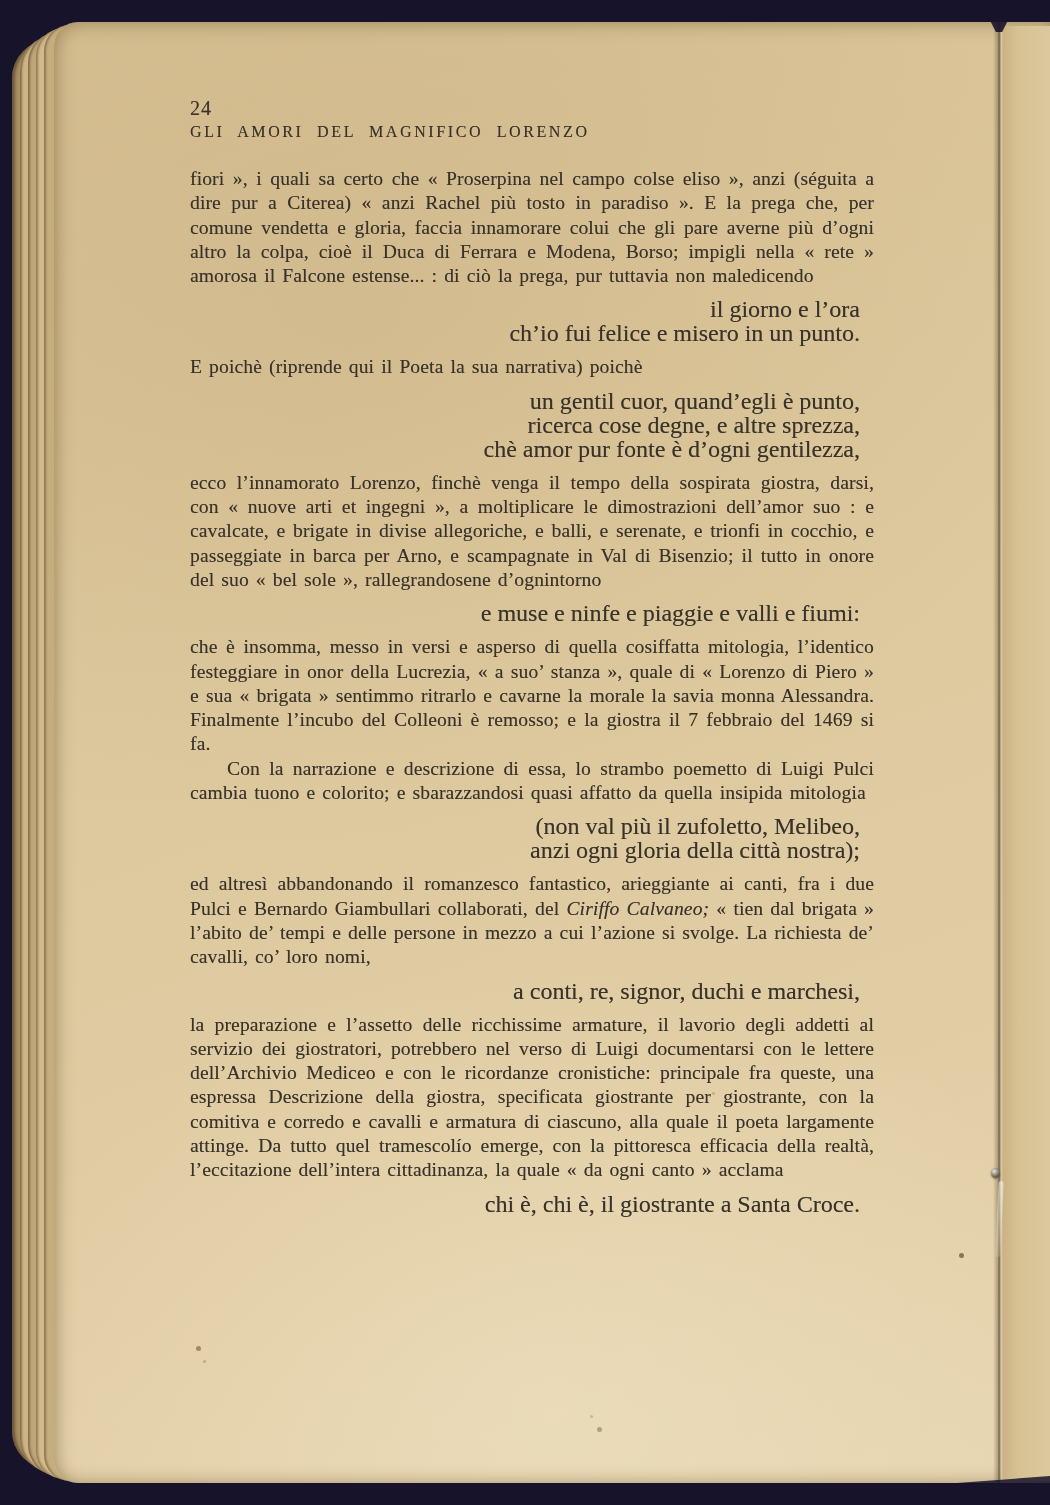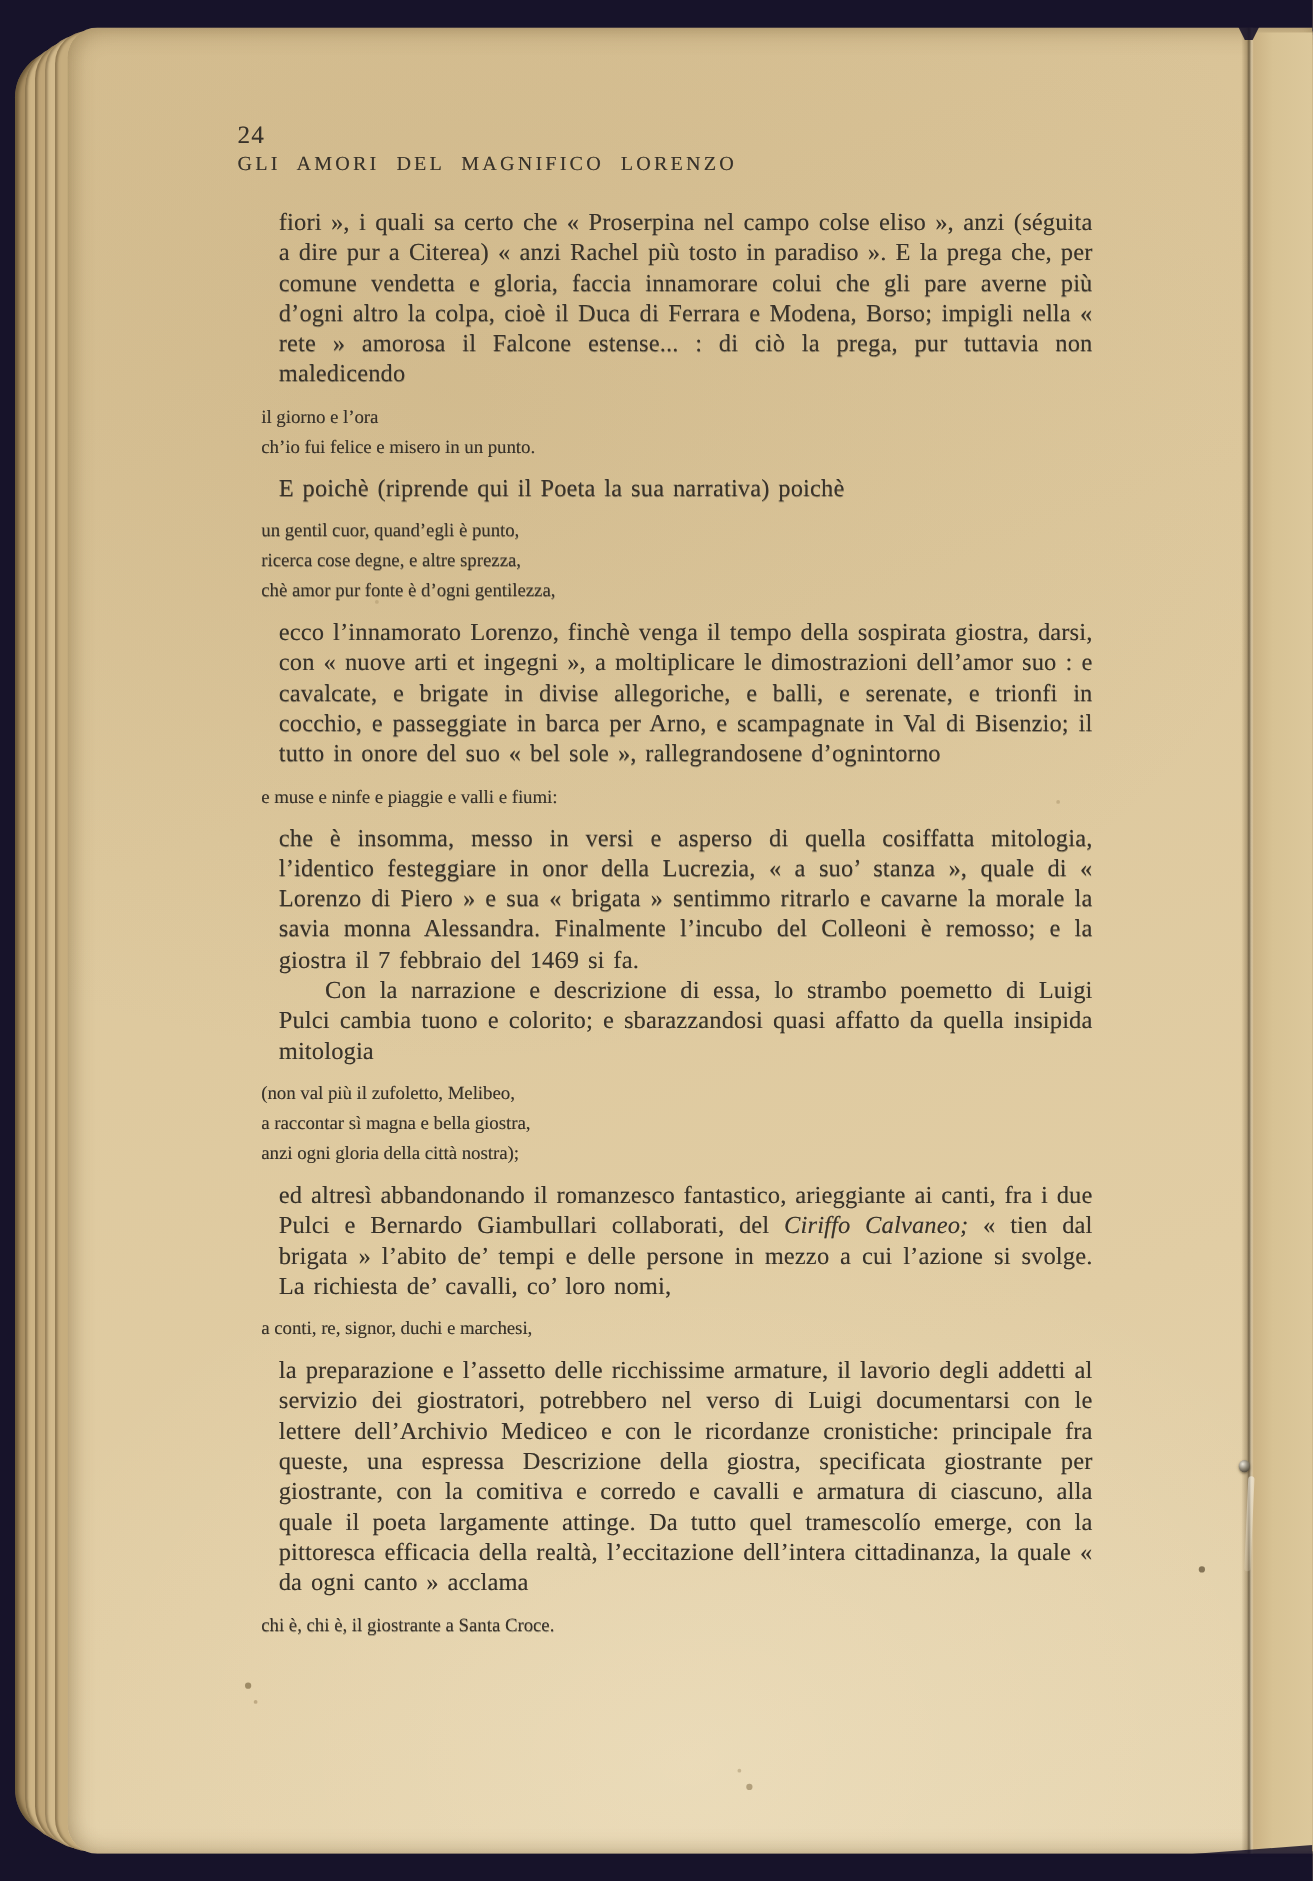--- a/index.html
+++ b/index.html
@@ -97,32 +97,32 @@
   .content {
     position: absolute; left: 190px; top: 96px; width: 684px;
     color: var(--ink);
     text-shadow: 0.2px 0.2px 0.4px rgba(56,50,42,.45);
   }
   .header { display: flex; align-items: baseline; line-height: 24px; flex-direction: column; }
   .pagenum { width: 64px; font-size: 20px; letter-spacing: 1px; }
   .title { flex: 1; text-align: center; font-size: 16px; letter-spacing: 2.6px; word-spacing: 7px; }
   .pagenum-spacer { width: 64px; }
 
-  .blocks { margin-top: 23px; font-size: 19.5px; line-height: 24.3px; margin-left: 33px; }
+  .blocks { margin-top: 23px; font-size: 19.5px; line-height: 24.3px; }
   .para {
     margin: 0; text-align: justify;
     word-spacing: 2px; letter-spacing: 0.15px;
     hyphens: auto; -webkit-hyphens: auto;
   }
   .para.indent { text-indent: 37px; }
   .para em { }
   .verse {
     margin: 9px 0 10px 0;
-    font-size: 15px; line-height: 24px;
-    text-align: left;
+    font-size: 24px; line-height: 24px;
+    text-align: right;
     transform: translateX(-14px);
   }
 </style>
 </head>
 <body>
 
 <div class="book">
   <div class="edge e1"></div>
   <div class="edge e2"></div>
   <div class="edge e3"></div>
@@ -157,21 +157,20 @@
           <div class="verse-line">chè amor pur fonte è d’ogni gentilezza,</div>
         </div>
         <p class="para"><span>ecco l’innamorato Lorenzo, finchè venga il tempo della sospirata giostra, darsi, con « nuove arti et ingegni », a moltiplicare le dimostrazioni dell’amor suo : e cavalcate, e brigate in divise allegoriche, e balli, e serenate, e trionfi in cocchio, e passeggiate in barca per Arno, e scampagnate in Val di Bisenzio; il tutto in onore del suo « bel sole », rallegrandosene d’ognintorno</span></p>
         <div class="verse">
           <div class="verse-line">e muse e ninfe e piaggie e valli e fiumi:</div>
         </div>
         <p class="para"><span>che è insomma, messo in versi e asperso di quella cosiffatta mitologia, l’identico festeggiare in onor della Lucrezia, « a suo’ stanza », quale di « Lorenzo di Piero » e sua « brigata » sentimmo ritrarlo e cavarne la morale la savia monna Alessandra. Finalmente l’incubo del Colleoni è remosso; e la giostra il 7 febbraio del 1469 si fa.</span></p>
         <p class="para indent"><span>Con la narrazione e descrizione di essa, lo strambo poemetto di Luigi Pulci cambia tuono e colorito; e sbarazzandosi quasi affatto da quella insipida mitologia</span></p>
         <div class="verse">
           <div class="verse-line">(non val più il zufoletto, Melibeo,</div>
-          <div class="verse-line">a raccontar sì magna e bella giostra,</div>
           <div class="verse-line">anzi ogni gloria della città nostra);</div>
         </div>
         <p class="para"><span>ed altresì abbandonando il romanzesco fantastico, arieggiante ai canti, fra i due Pulci e Bernardo Giambullari collaborati, del </span><em>Ciriffo Calvaneo;</em><span> « tien dal brigata » l’abito de’ tempi e delle persone in mezzo a cui l’azione si svolge. La richiesta de’ cavalli, co’ loro nomi,</span></p>
         <div class="verse">
           <div class="verse-line">a conti, re, signor, duchi e marchesi,</div>
         </div>
         <p class="para"><span>la preparazione e l’assetto delle ricchissime armature, il lavorio degli addetti al servizio dei giostratori, potrebbero nel verso di Luigi documentarsi con le lettere dell’Archivio Mediceo e con le ricordanze cronistiche: principale fra queste, una espressa Descrizione della giostra, specificata giostrante per giostrante, con la comitiva e corredo e cavalli e armatura di ciascuno, alla quale il poeta largamente attinge. Da tutto quel tramescolío emerge, con la pittoresca efficacia della realtà, l’eccitazione dell’intera cittadinanza, la quale « da ogni canto » acclama</span></p>
         <div class="verse">
           <div class="verse-line">chi è, chi è, il giostrante a Santa Croce.</div>
         </div>

